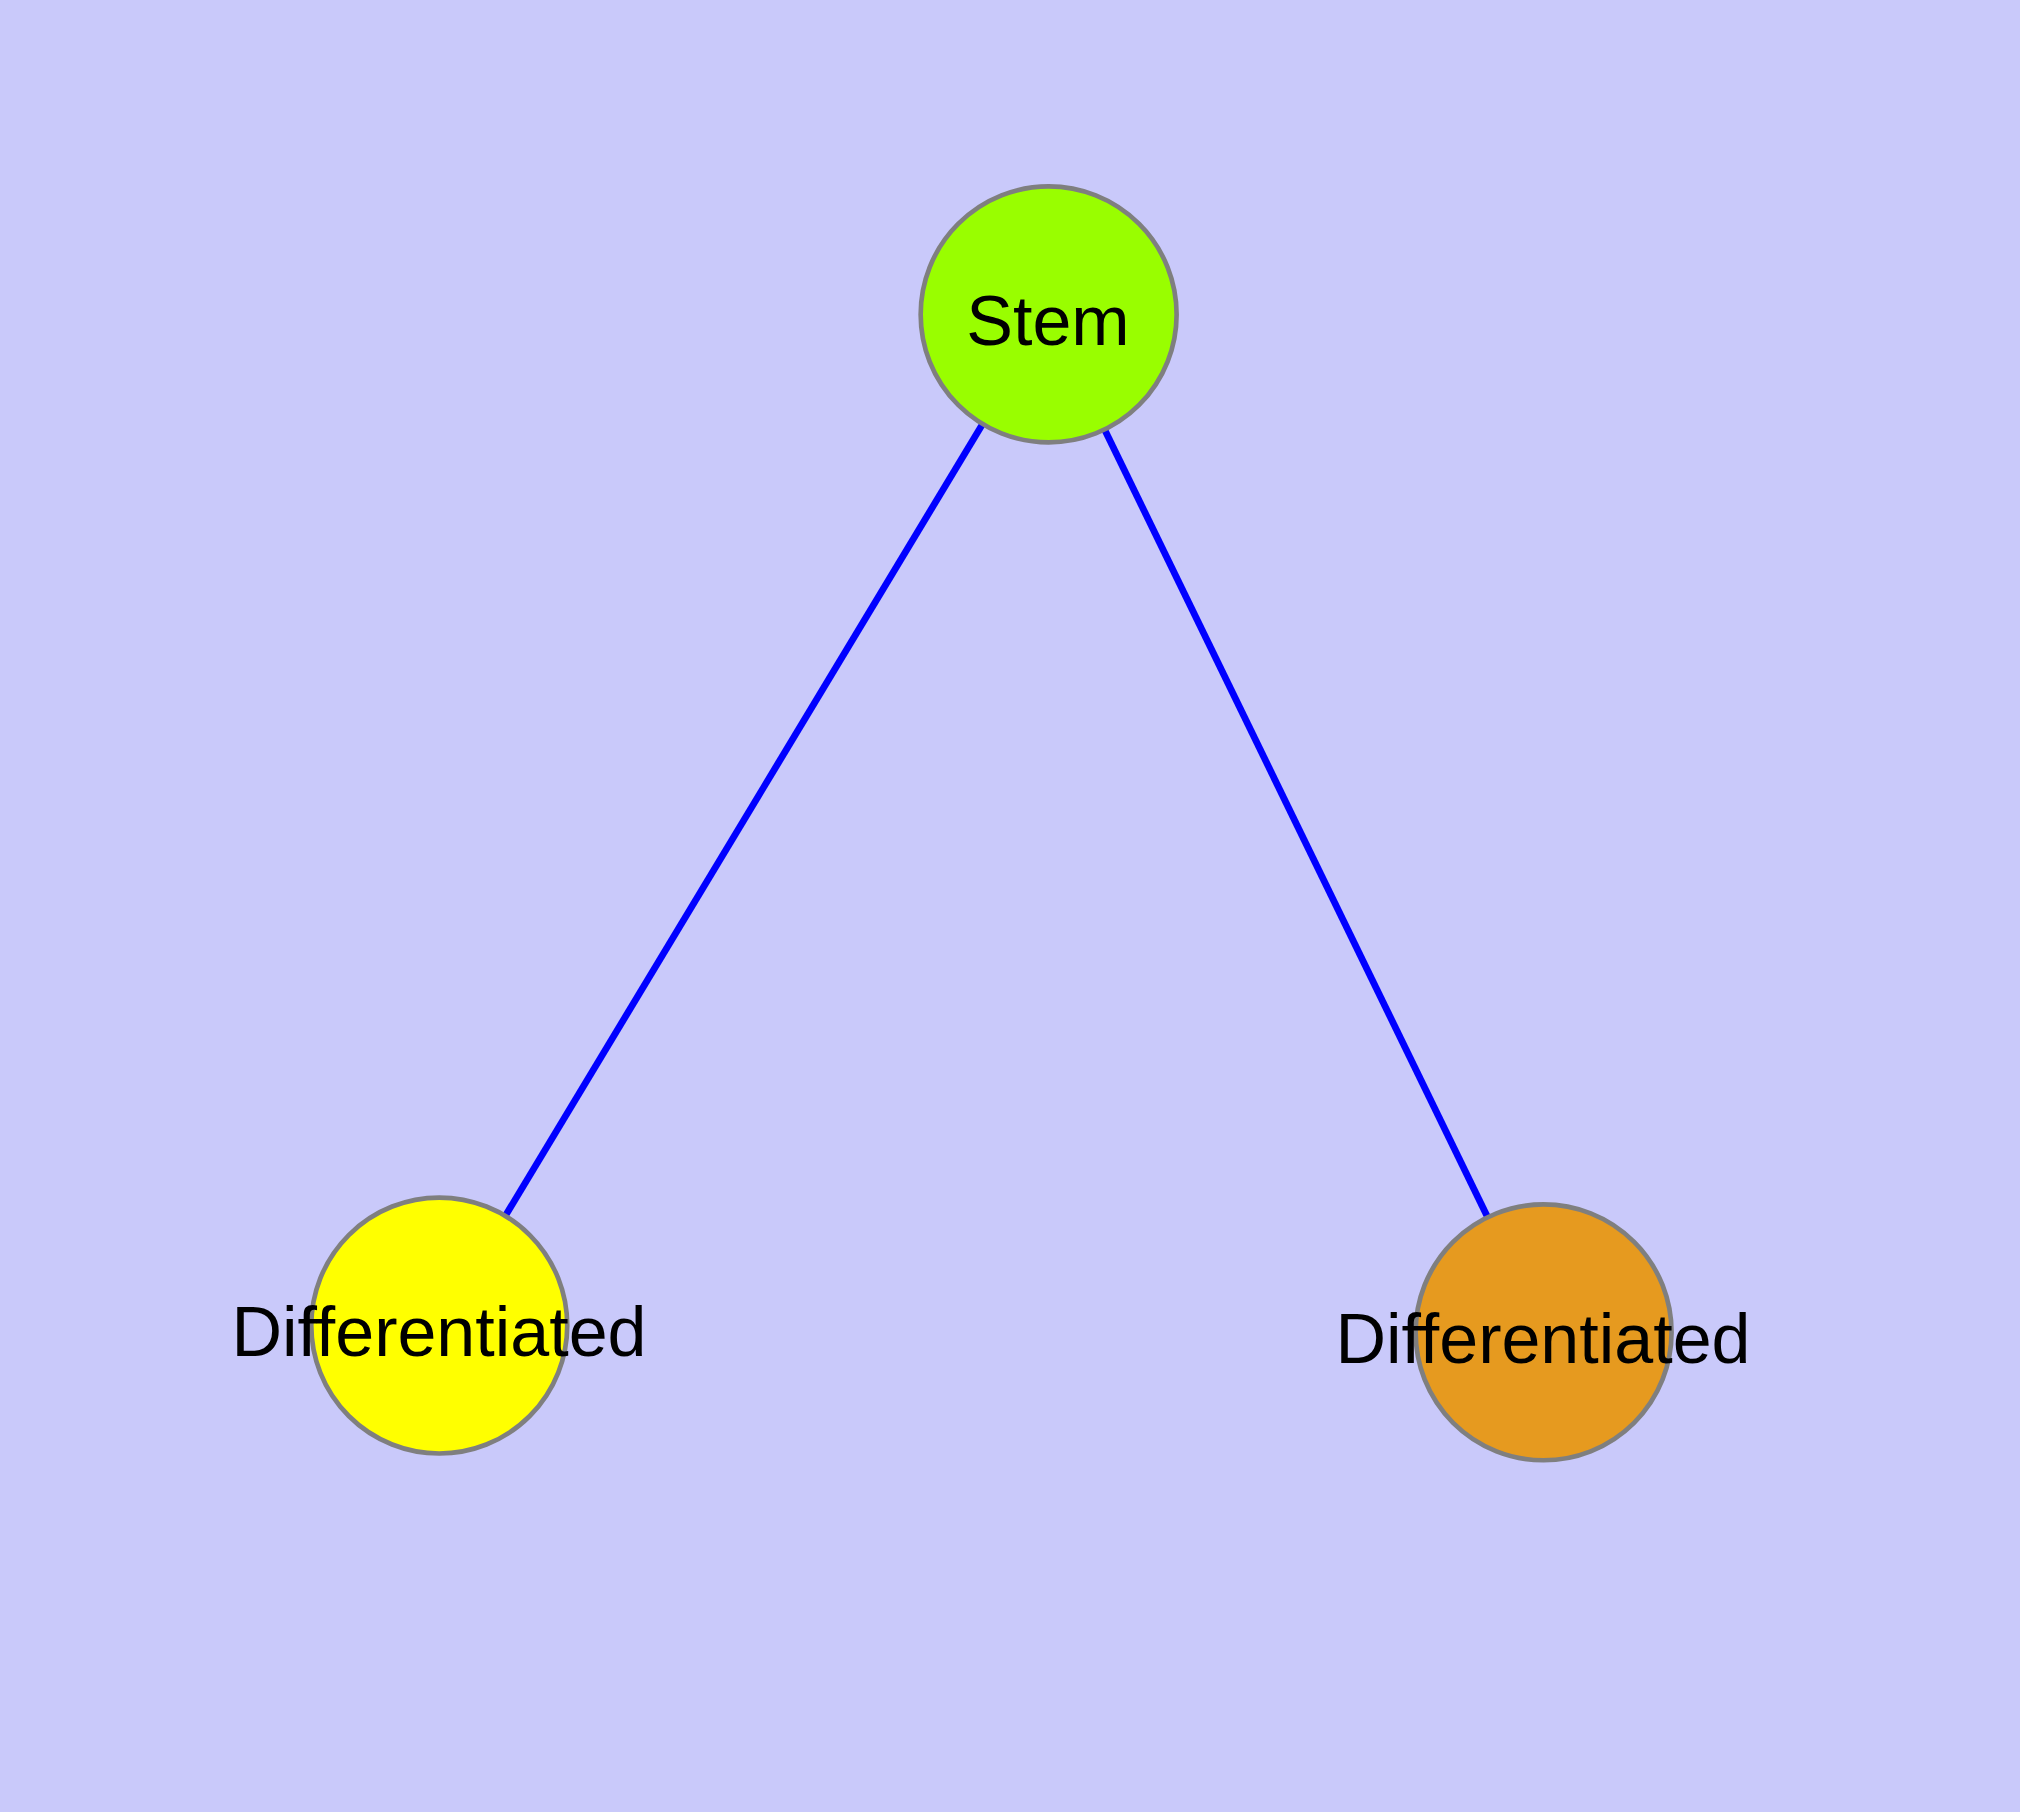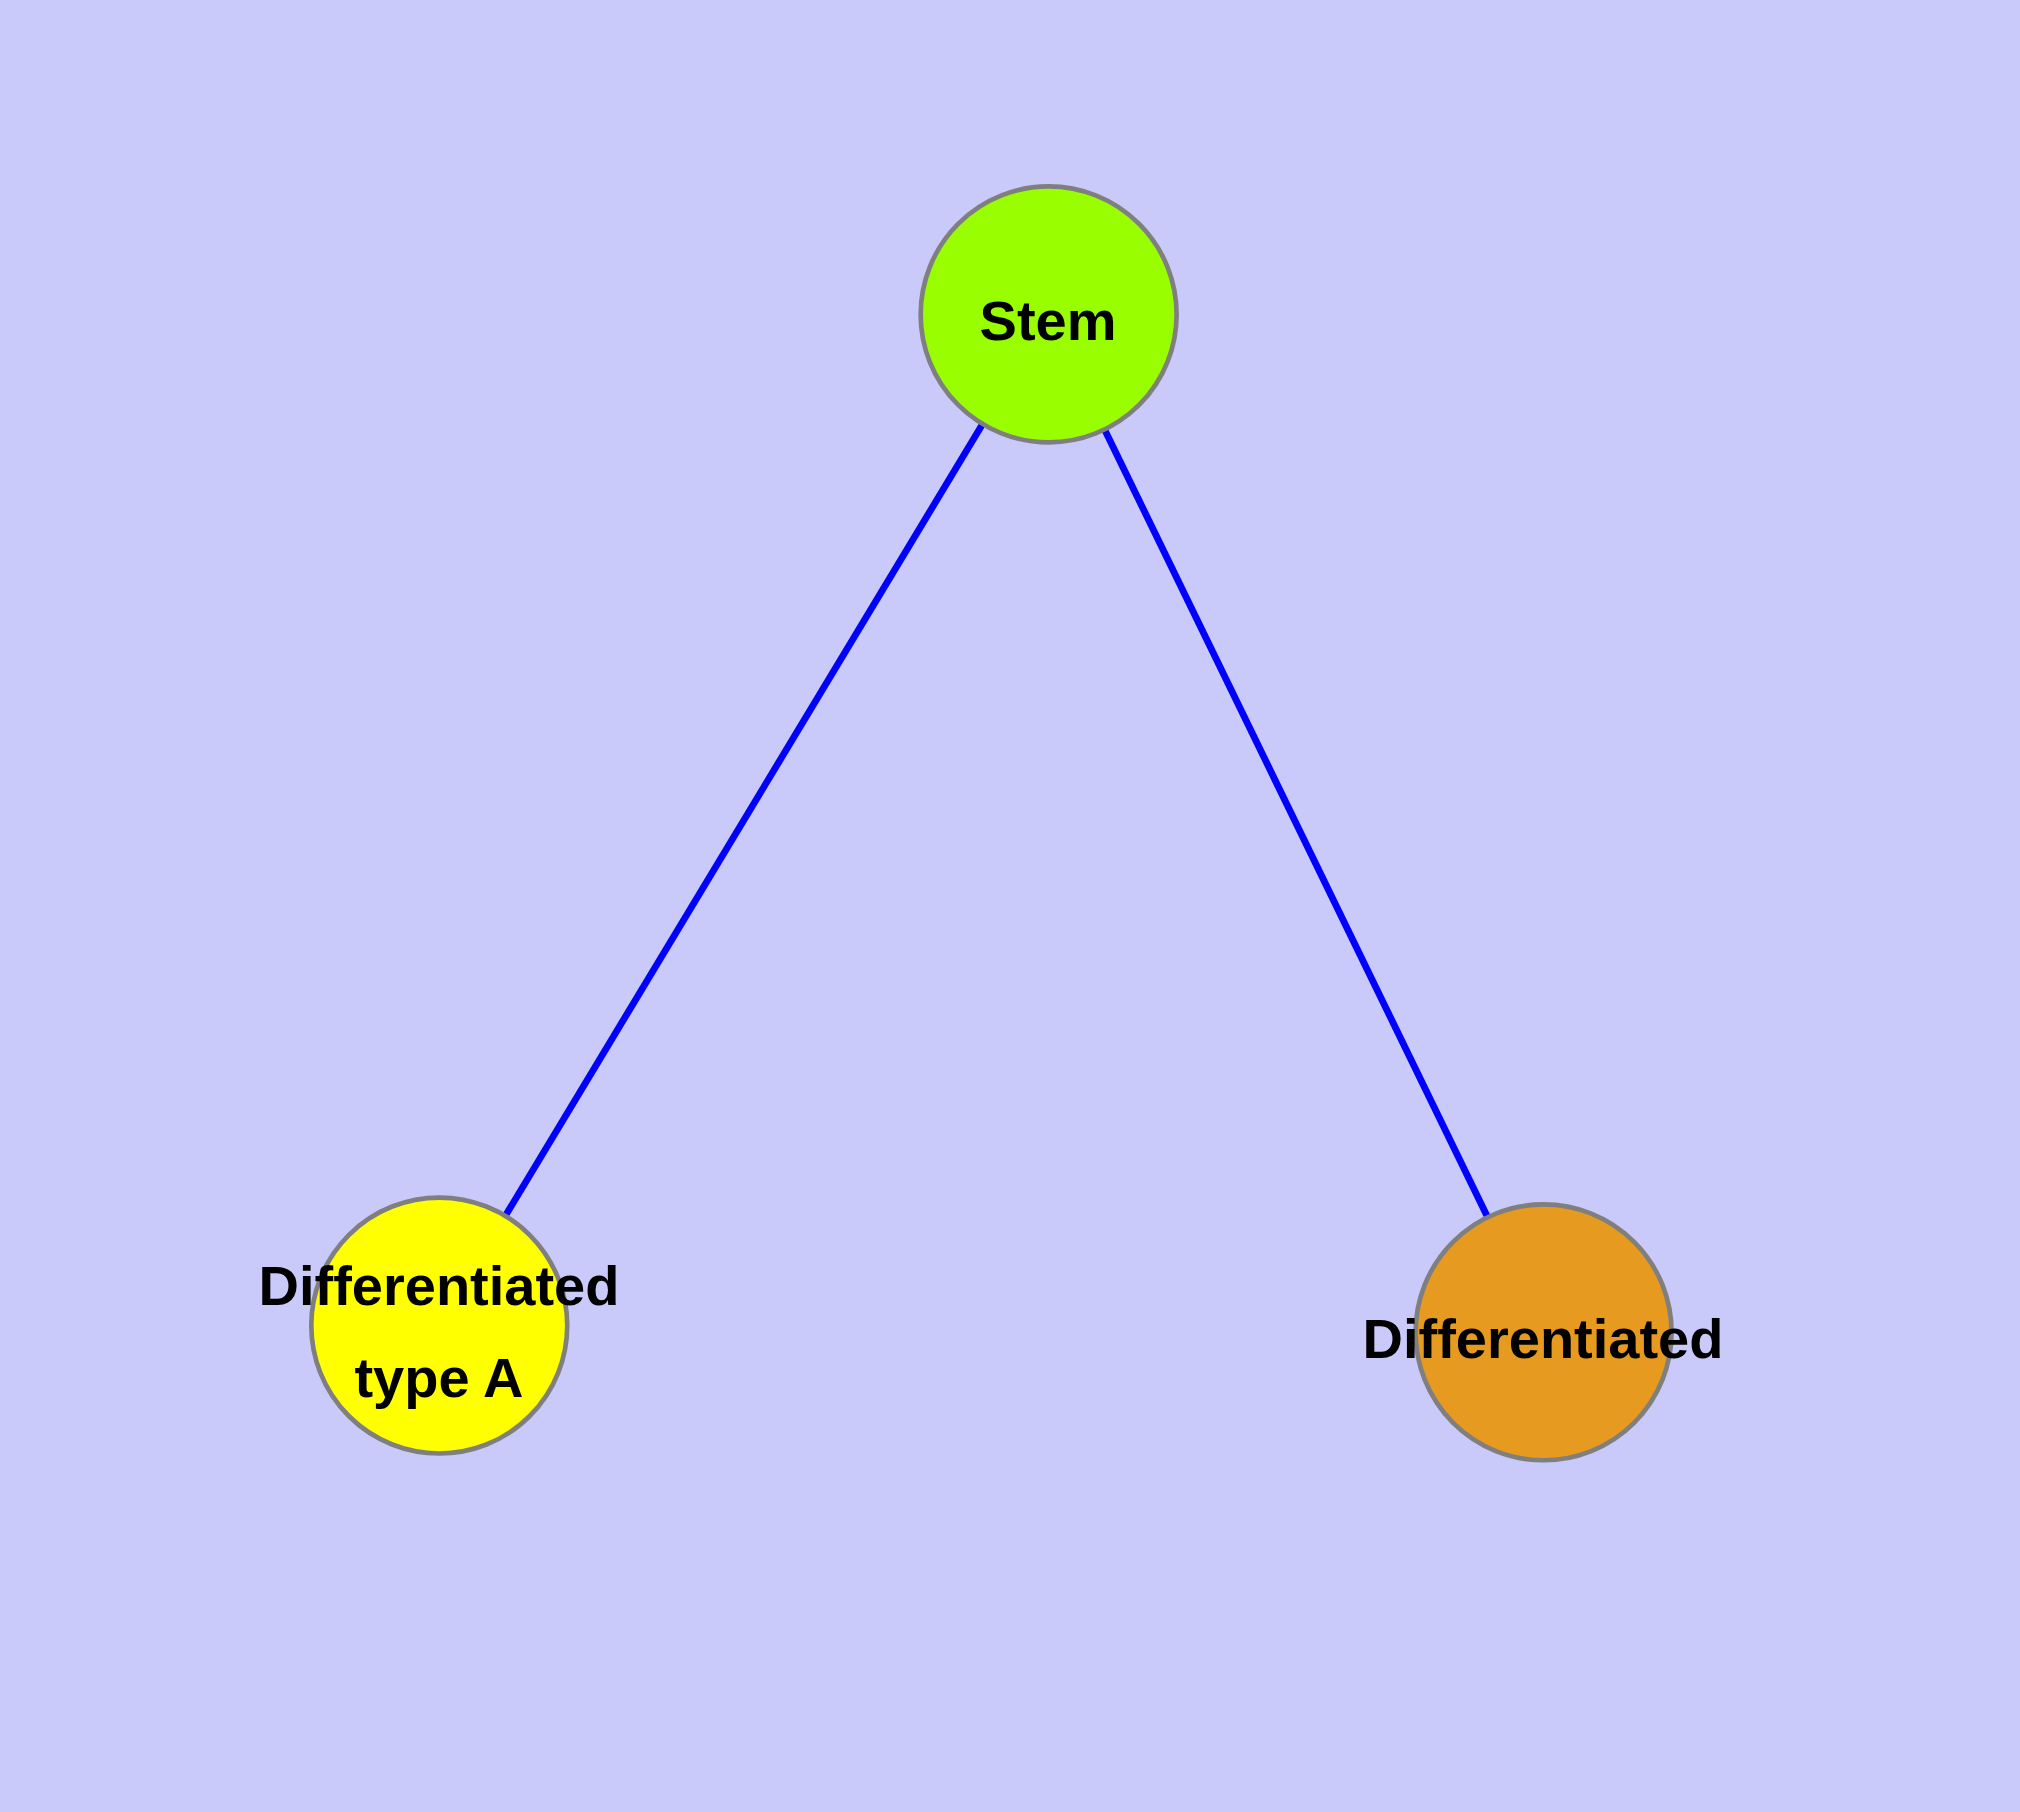--- a/index.html
+++ b/index.html
@@ -27,22 +27,22 @@
     left: 0;
     top: 0;
     width: 2021px;
     height: 1812px;
     pointer-events: none;
   }
   .node-label {
     position: absolute;
     transform: translate(-50%, -50%);
     text-align: center;
-    font-weight: bold;
-    font-size: 56px;
+    font-weight: normal;
+    font-size: 70px;
     line-height: 92px;
     white-space: nowrap;
     letter-spacing: 0px;
   }
 </style>
 </head>
 <body>
 
 <div id="canvas" style="background: rgb(201, 201, 250);">
   <svg id="graph-svg" viewBox="0 0 2384 2138" xmlns="http://www.w3.org/2000/svg">
@@ -55,20 +55,19 @@
         <circle cx="518" cy="1564" r="151" fill="#ffff00" stroke="#7f7f7f" stroke-width="5.5"></circle>
         <circle cx="1821" cy="1572" r="151" fill="#e69a1f" stroke="#7f7f7f" stroke-width="5.5"></circle>
       </g>
   </svg>
   <div id="labels-layer">
       <div class="node-label" style="left: 1048px; top: 321px; color: rgb(0, 0, 0);">
         <div>Stem</div>
       </div>
       <div class="node-label" style="left: 439px; top: 1332px; color: rgb(0, 0, 0);">
         <div>Differentiated</div>
-        <div>type A</div>
       </div>
       <div class="node-label" style="left: 1543px; top: 1339px; color: rgb(0, 0, 0);">
         <div>Differentiated</div>
       </div>
     </div>
 </div>
 
 
 </body></html>

